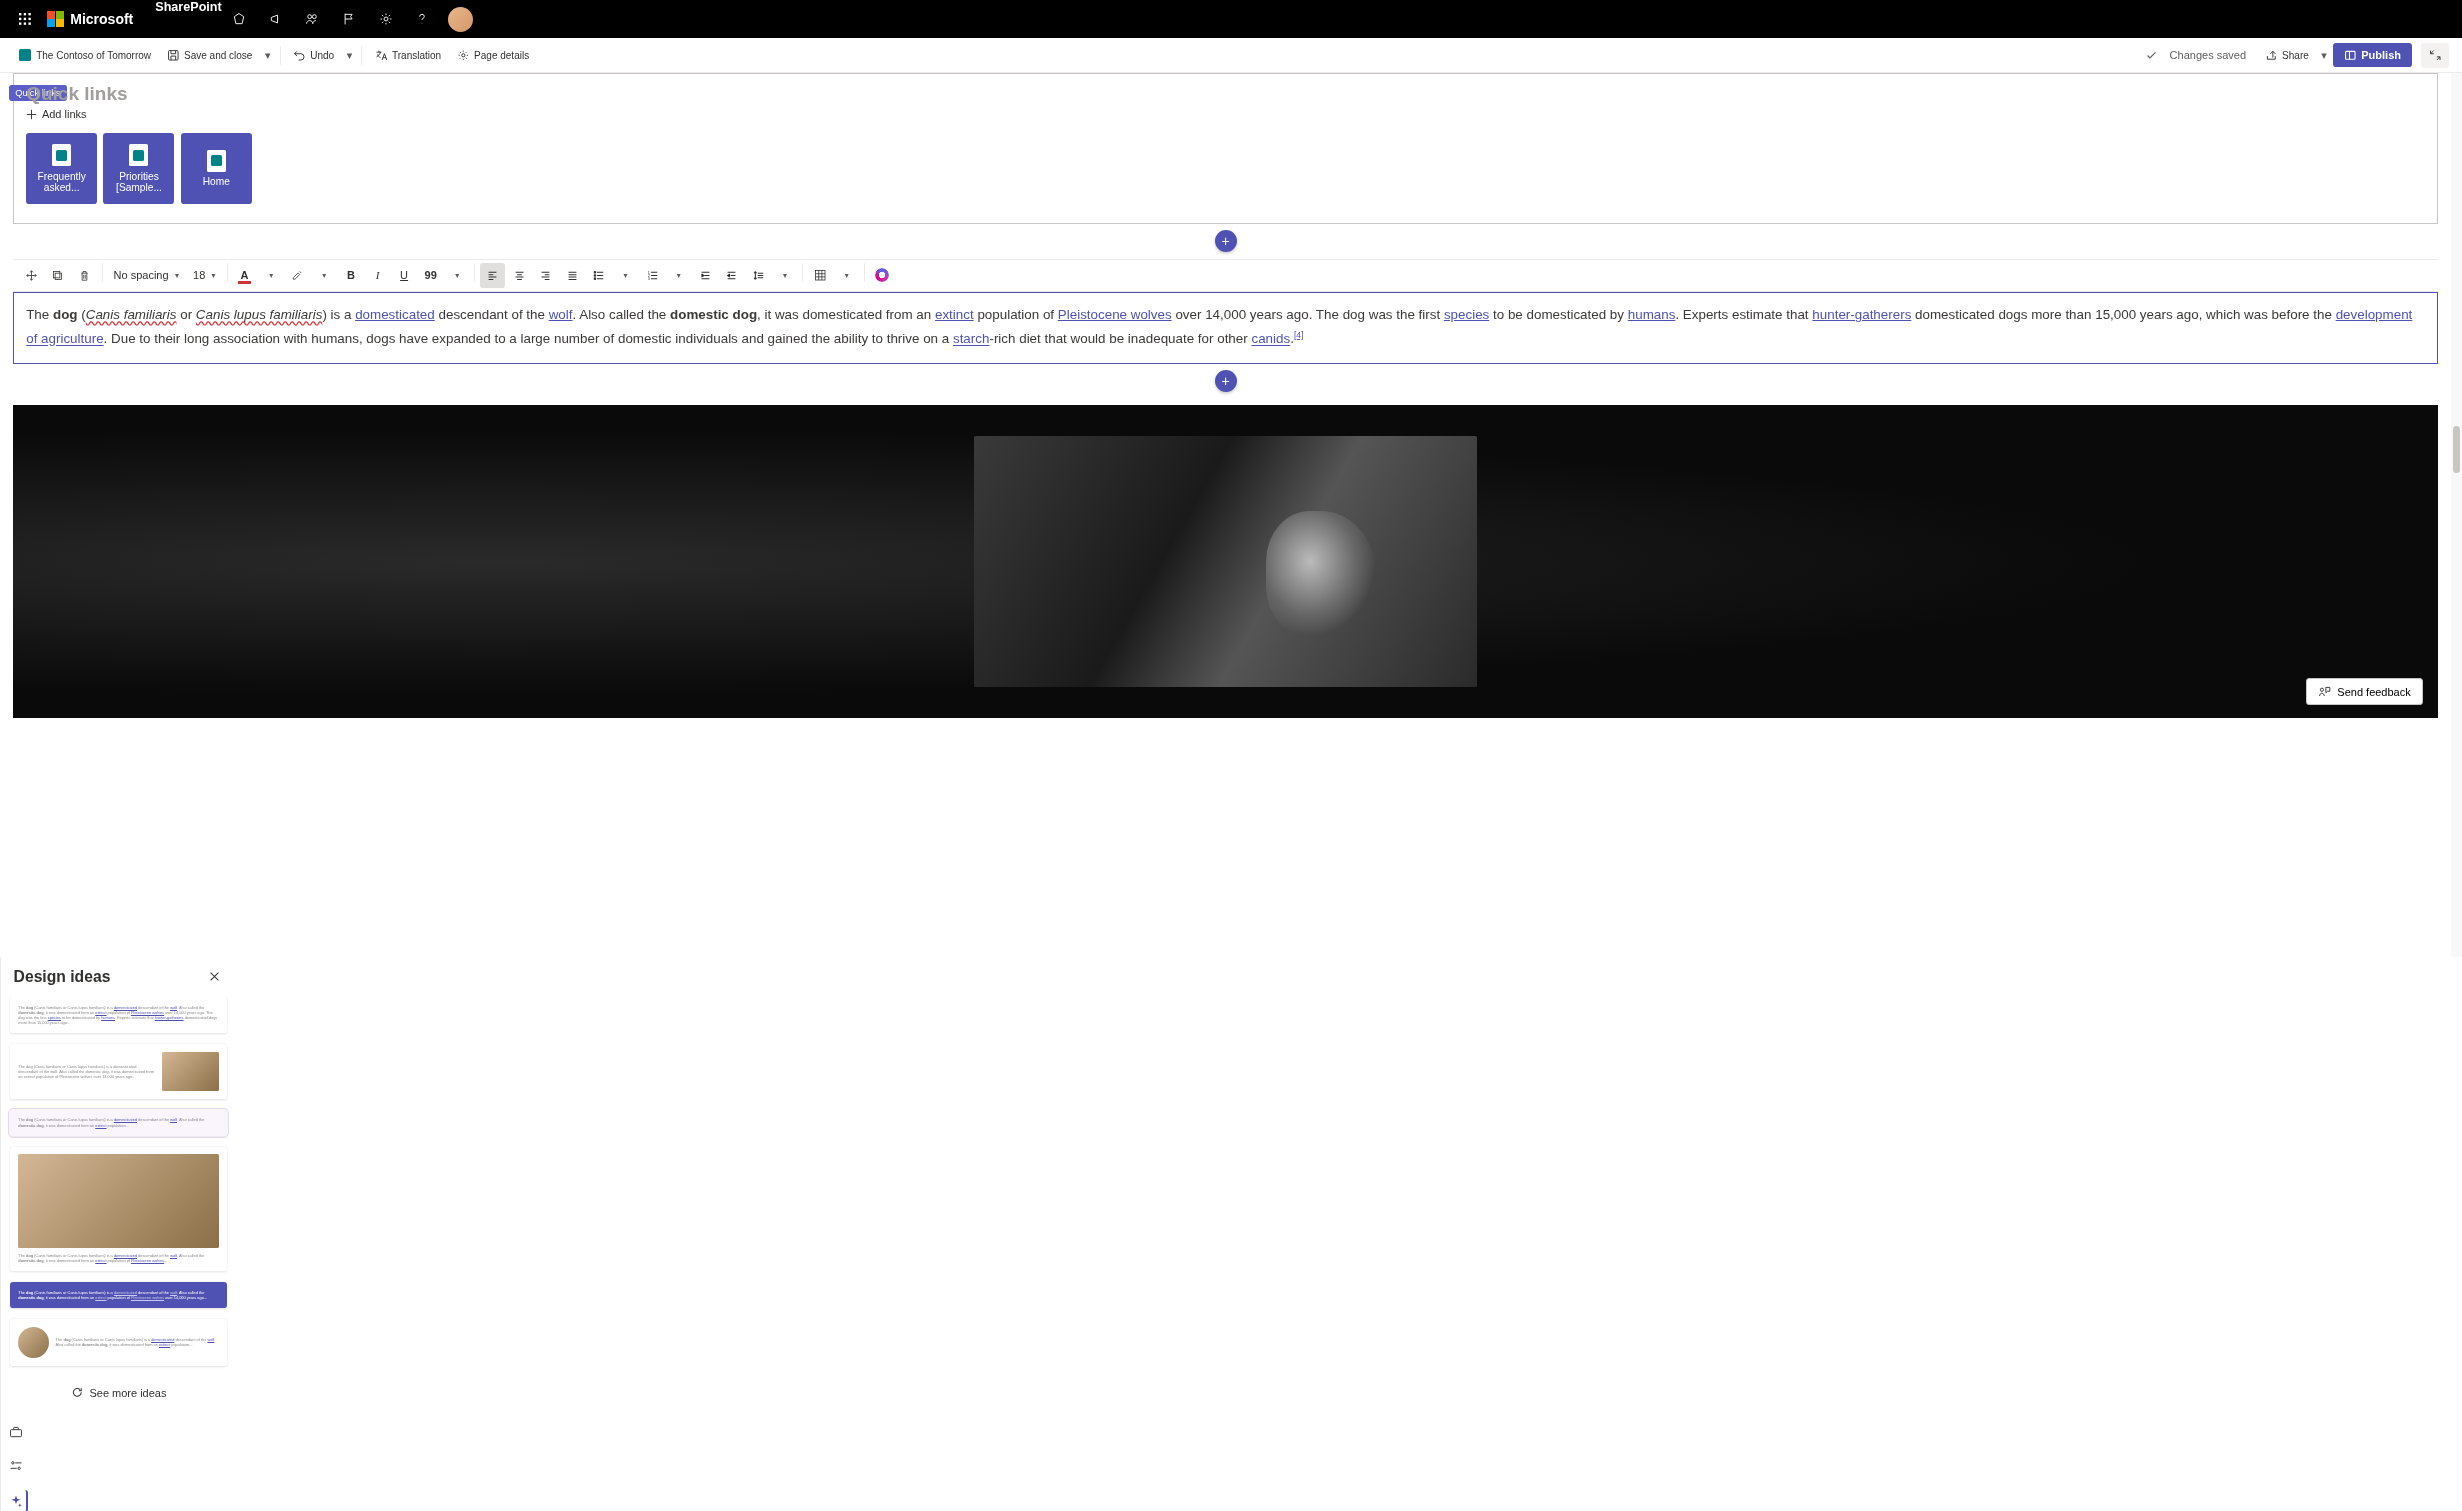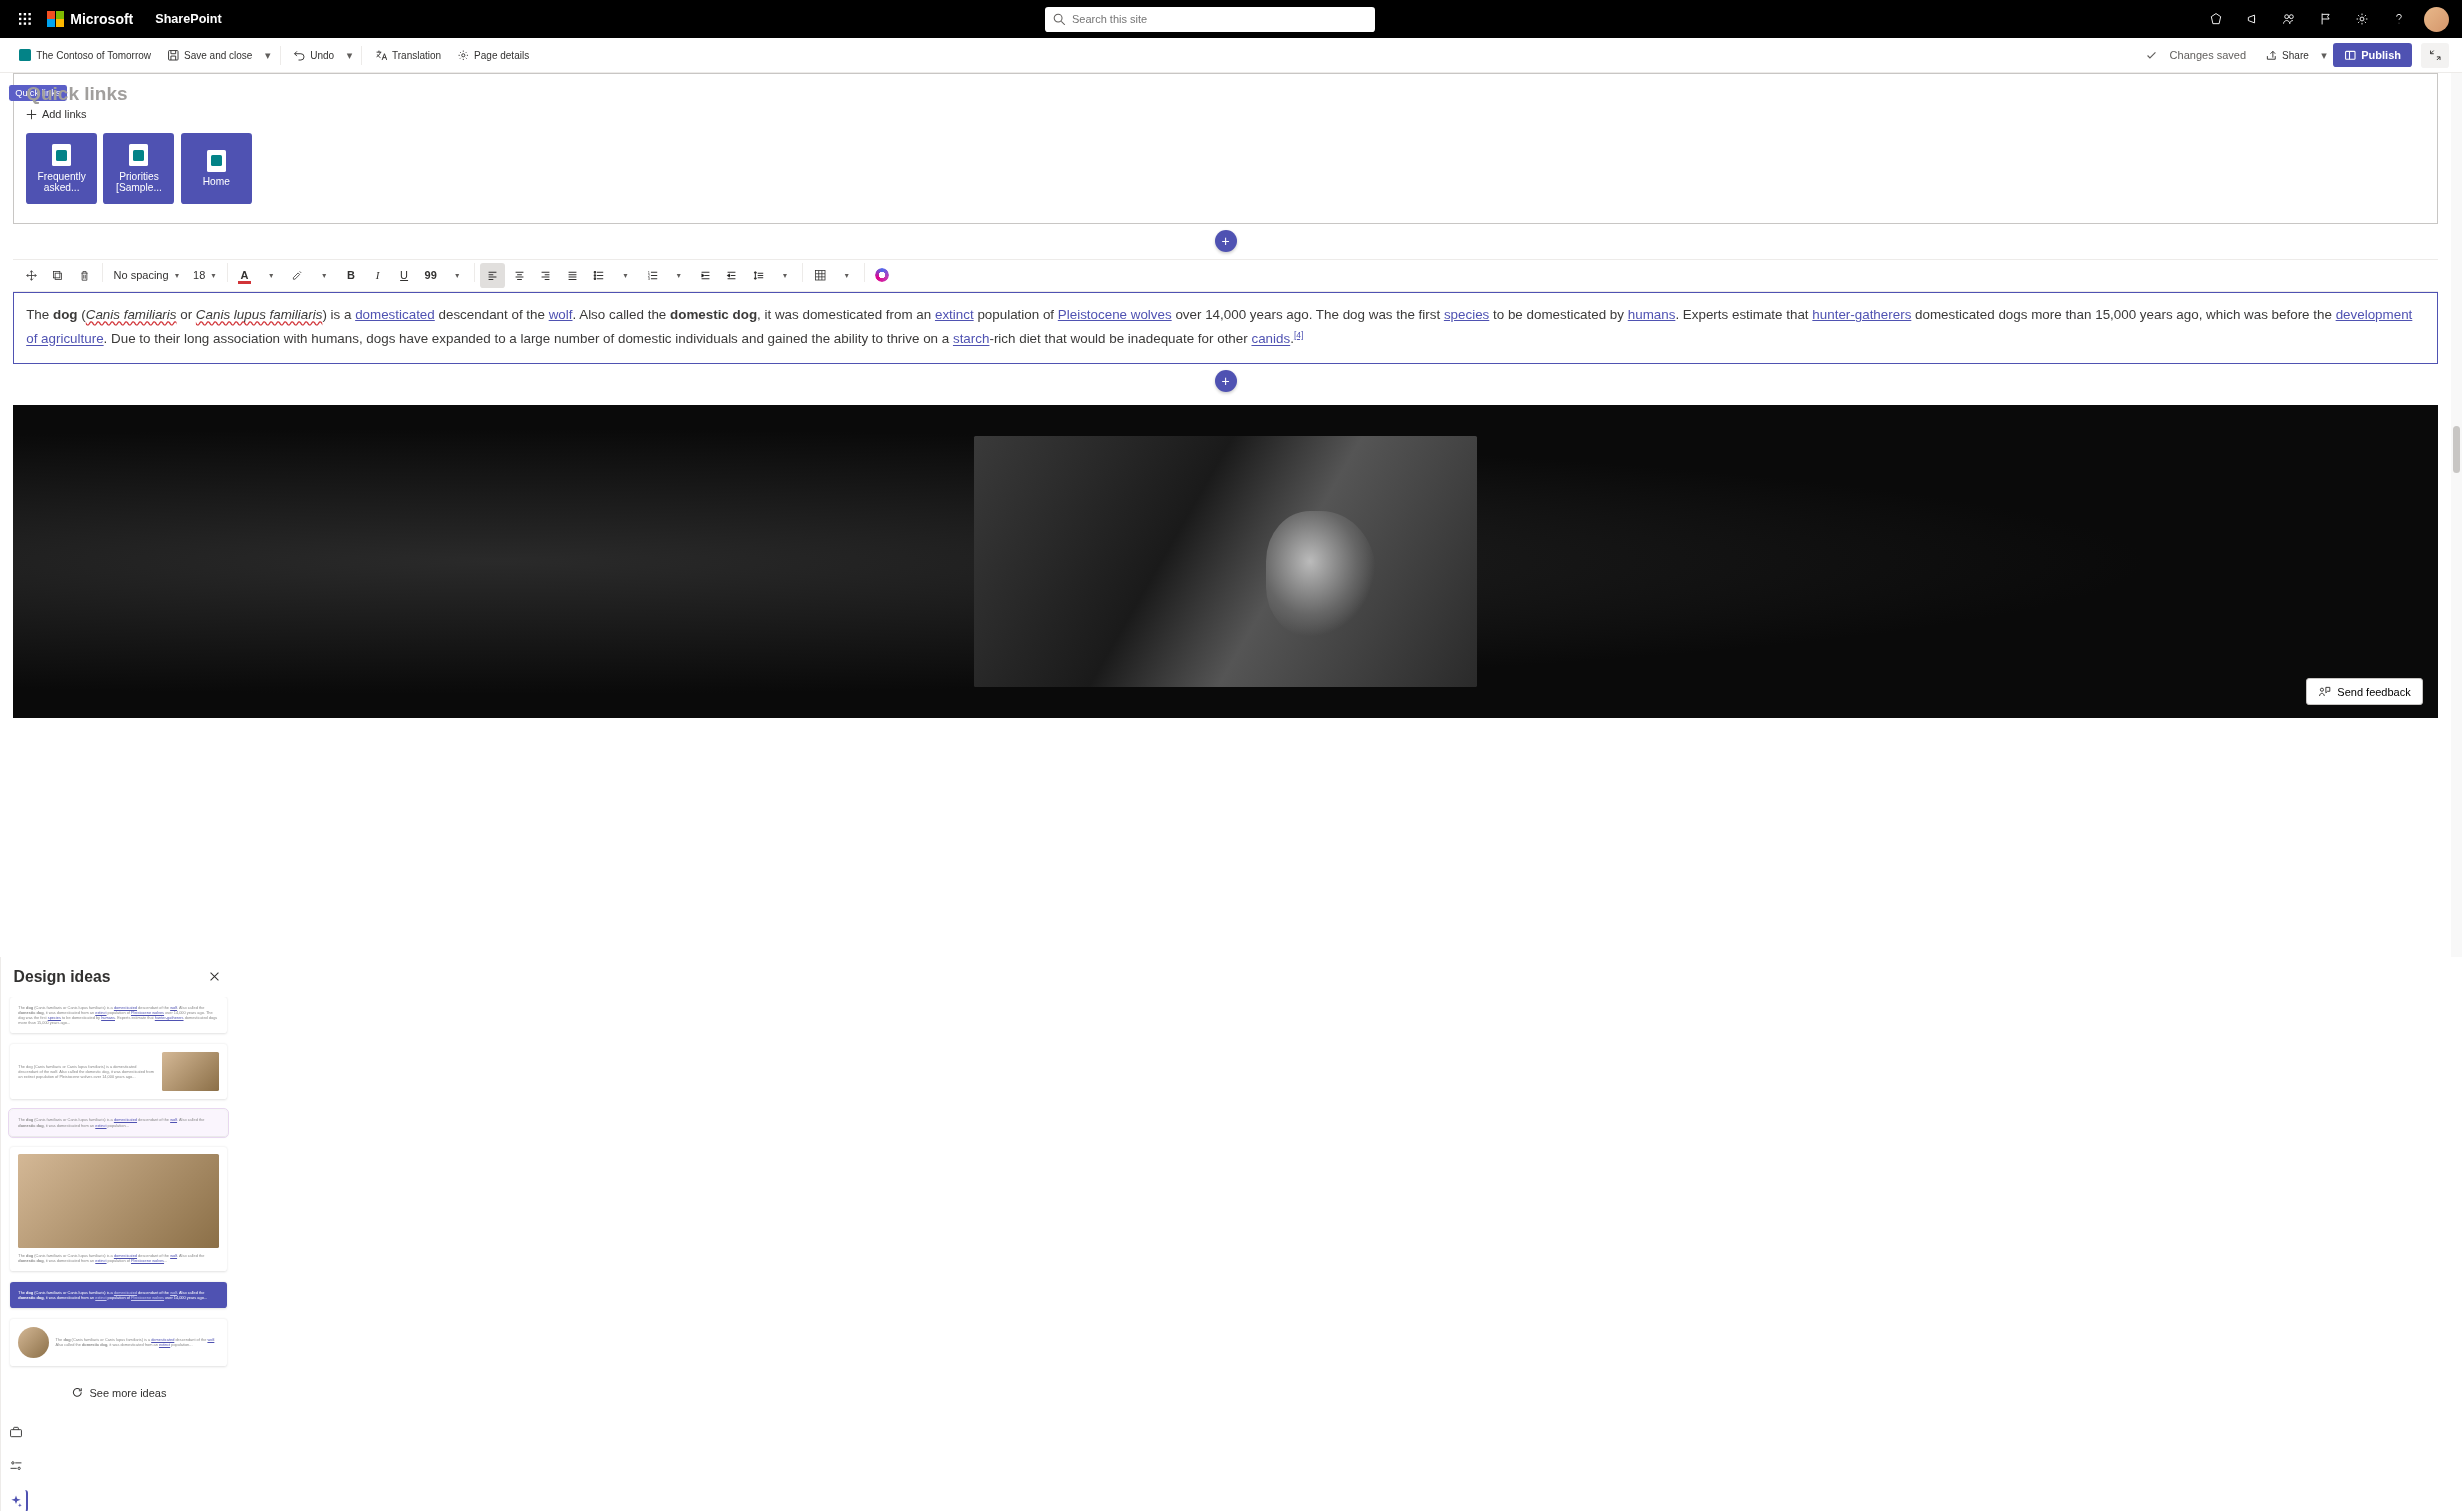--- a/index.html
+++ b/index.html
@@ -1,19 +1,19 @@
 <!DOCTYPE html>
 <html style="font-size:12.6px"><head>
 <meta charset="utf-8">
 <style>
 * { box-sizing: border-box; margin: 0; padding: 0; }
 body { font-family: "Segoe UI", -apple-system, sans-serif; font-size: 11px; color: #323130; background: #fff; overflow: hidden; }
 
 
-.top-header { background: #000; height: 38px; display: flex; align-items: center; color: #fff; padding: 0 6.3px; }
+.top-header { background: #000; height: 38px; display: flex; color: #fff; padding: 0 6.3px; }
 .top-header .waffle { width: 38px; height: 38px; display: flex; align-items: center; justify-content: center; cursor: pointer; }
 .top-header .ms-logo { display: flex; align-items: center; gap: 6.3px; margin-left: 3.1px; }
 .top-header .ms-squares { display: grid; grid-template-columns: 7.9px 7.9px; grid-template-rows: 7.9px 7.9px; gap: 0.8px; }
 .top-header .ms-squares span:nth-child(1){background:#f25022;} .top-header .ms-squares span:nth-child(2){background:#7fba00;}
 .top-header .ms-squares span:nth-child(3){background:#00a4ef;} .top-header .ms-squares span:nth-child(4){background:#ffb900;}
 .top-header .brand { font-size: 14px; font-weight: 600; }
 .top-header .sp-label { font-size: 12.6px; font-weight: 600; margin-left: 22px; }
 .top-header .search-wrap { flex: 1; display: flex; justify-content: center; }
 .top-header .search { width: 330px; height: 25px; background: #fff; border-radius: 3.1px; display: flex; align-items: center; padding: 0 7.9px; gap: 6.3px; color: #605e5c; }
 .top-header .search input { border: none; outline: none; flex: 1; font-size: 11px; color: #323130; }
@@ -125,29 +125,20 @@
   <div class="ms-logo">
     <div class="ms-squares">
         <span></span>
         <span></span>
         <span></span>
         <span></span>
       </div>
     <span class="brand">Microsoft</span>
   </div>
   <span class="sp-label">SharePoint</span>
-  <div class="search-wrap">
-    <div class="search">
-      <svg width="12.6" height="12.6" viewBox="0 0 16 16">
-          <circle cx="6.5" cy="6.5" r="5" fill="none" stroke="#605e5c" stroke-width="1.3"></circle>
-          <line x1="10.5" y1="10.5" x2="15" y2="15" stroke="#605e5c" stroke-width="1.3"></line>
-        </svg>
-      <input type="text" placeholder="Search this site" style="">
-    </div>
-  </div>
   <div class="right-icons">
     <div class="hicon">
         <svg width="14" height="14" viewBox="0 0 18 18" fill="none" stroke="#fff" stroke-width="1.2">
           <polygon points="9,2 15,6 13,15 5,15 3,6"></polygon>
         </svg>
       </div>
     <div class="hicon">
         <svg width="14" height="14" viewBox="0 0 18 18" fill="none" stroke="#fff" stroke-width="1.2">
           <path d="M3 7v4l8 3V4z M11 8a3 3 0 010 2"></path>
         </svg>

